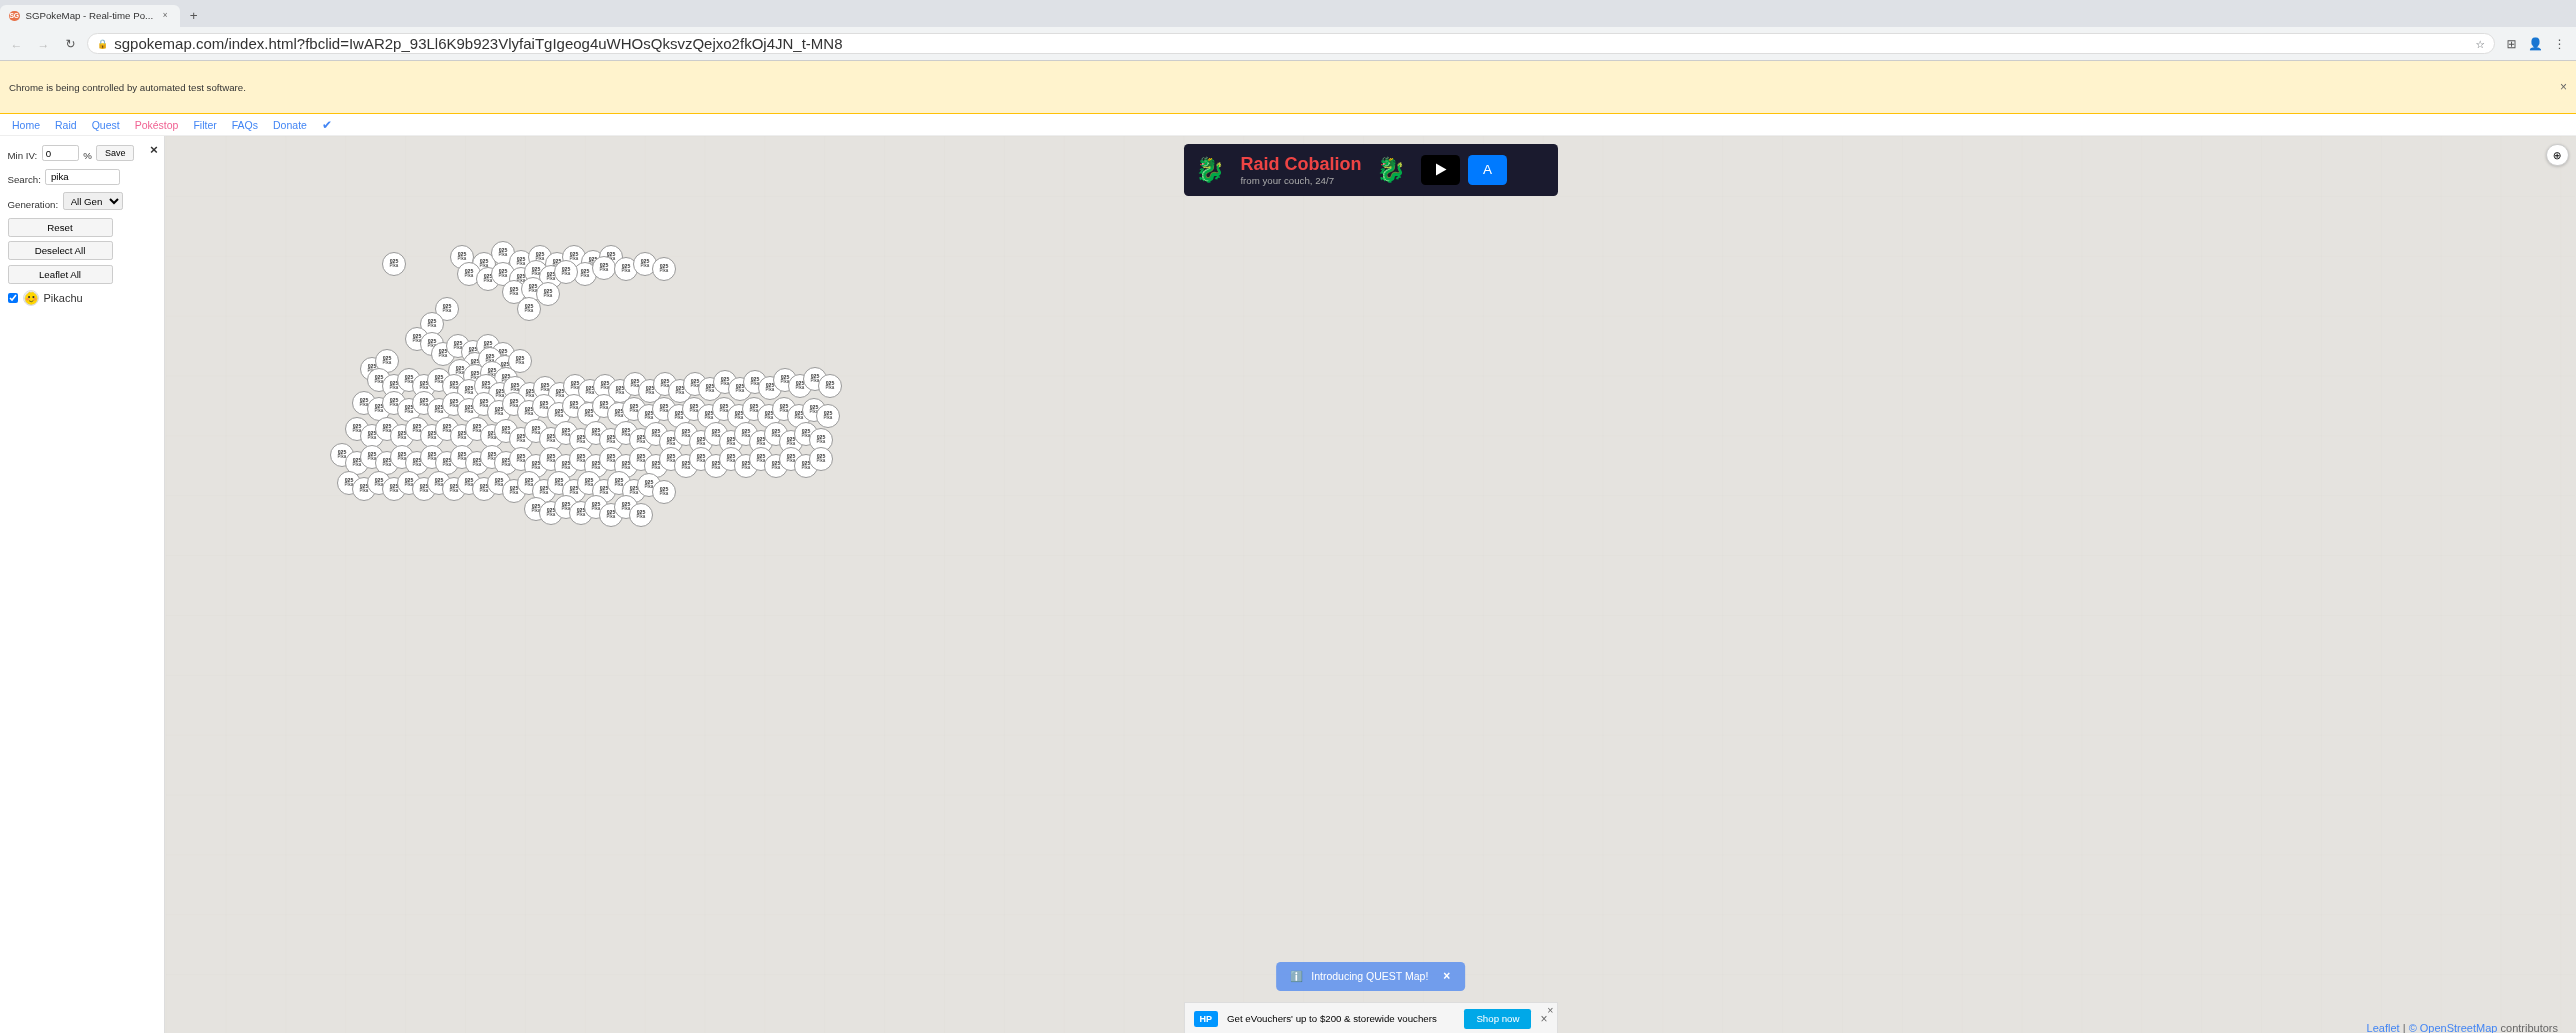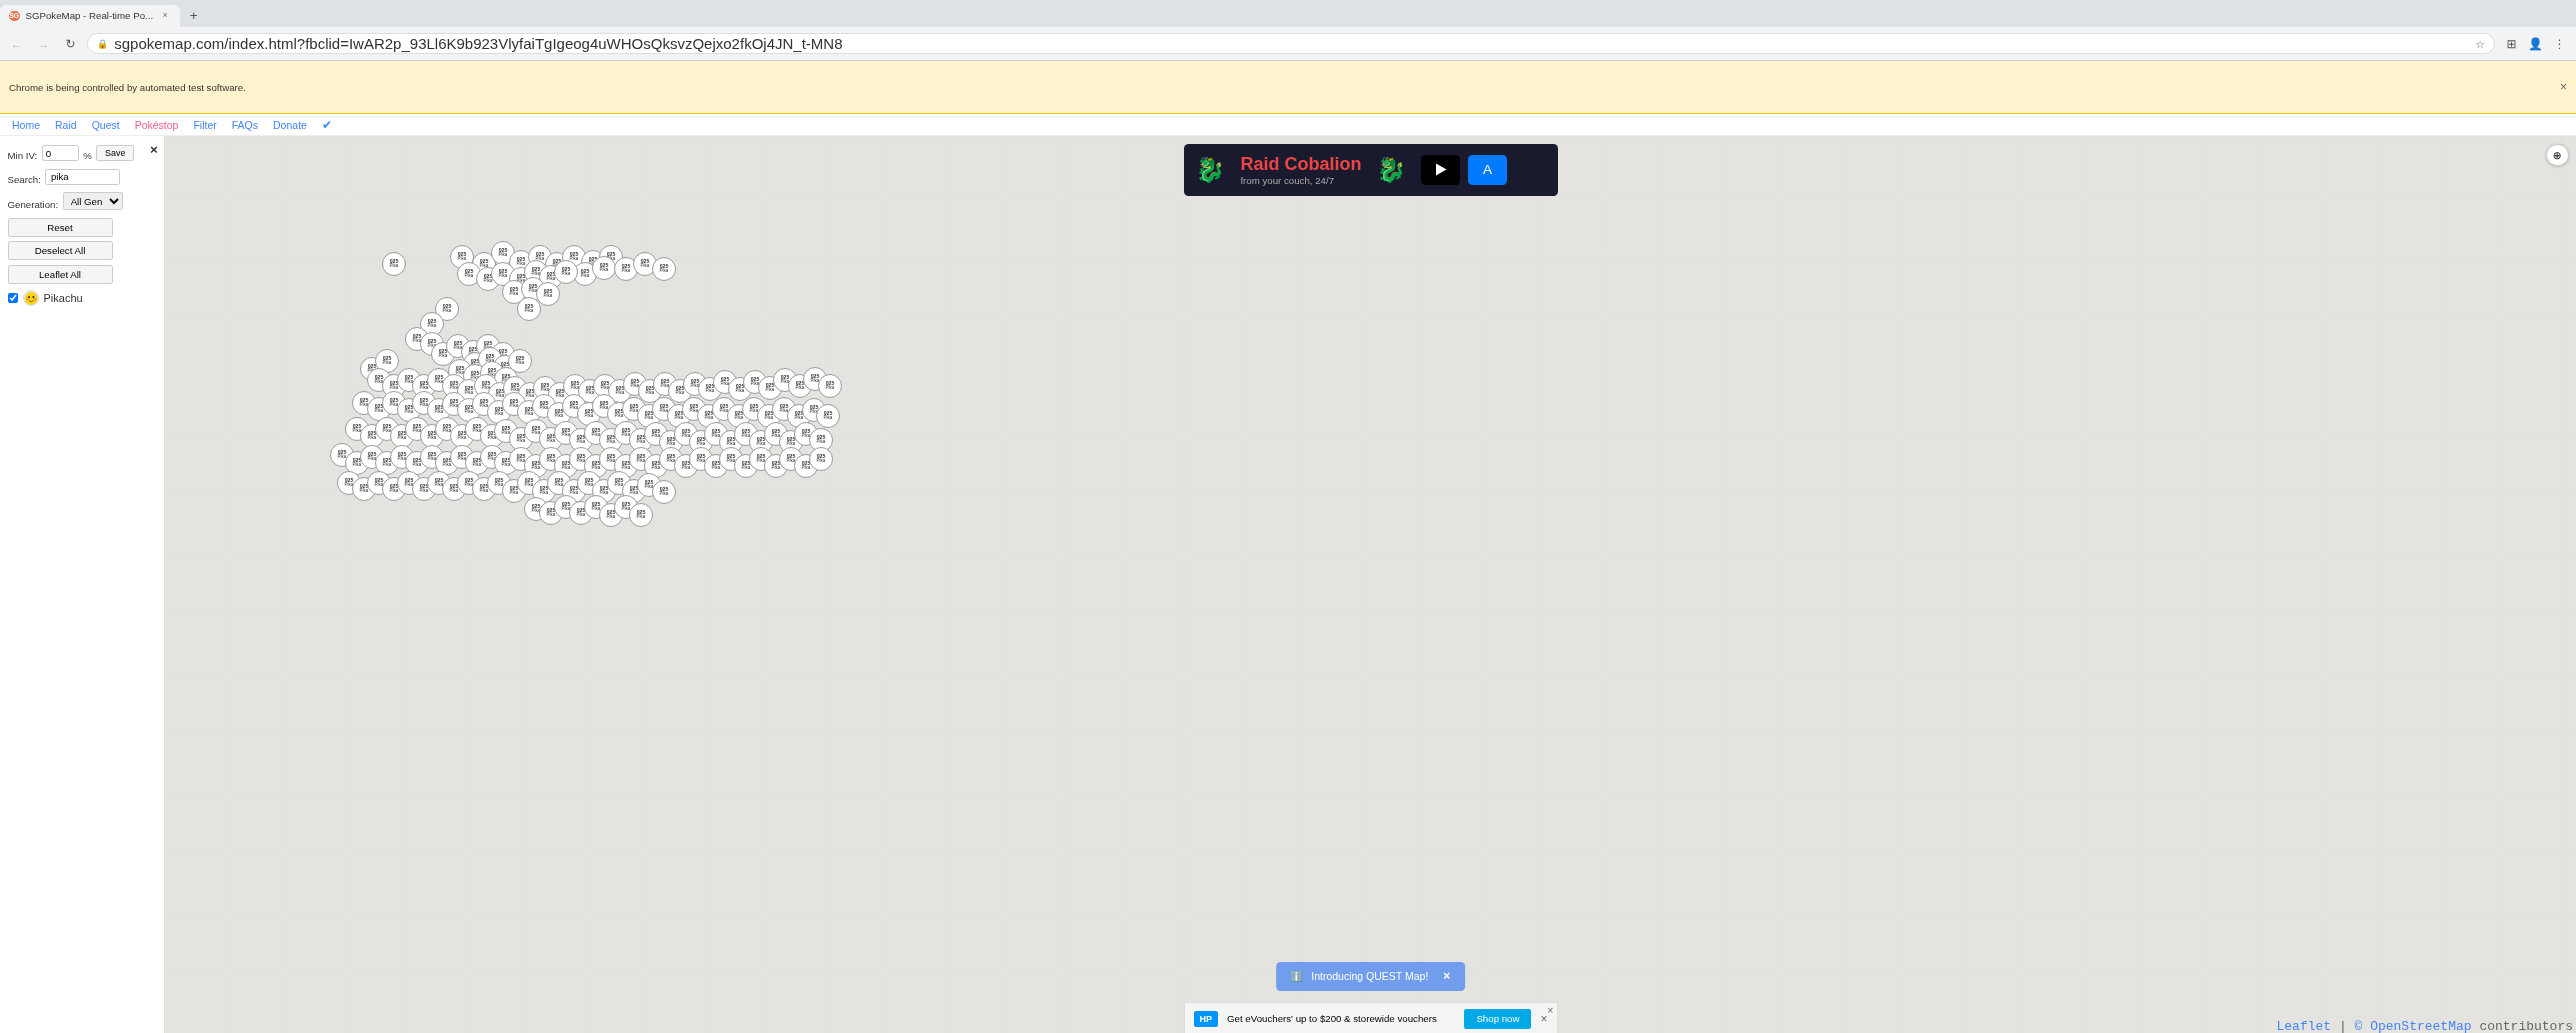--- a/index.html
+++ b/index.html
@@ -80,21 +80,21 @@
     
     .quest-notification { position: absolute; bottom: 45px; left: 50%; transform: translateX(-50%); background: rgba(100,149,237,0.9); color: white; border-radius: 4.5px; padding: 7.5px 15px; display: flex; align-items: center; gap: 7.5px; z-index: 300; font-size: 10.5px; }
     .quest-close { cursor: pointer; font-size: 12px; font-weight: bold; margin-left: 7.5px; }
 
     
     .bottom-ad { position: absolute; bottom: 0; left: 50%; transform: translateX(-50%); width: 374px; background: #fff; border: 0.7px solid #ddd; z-index: 200; }
     .bottom-ad-close { position: absolute; top: 1.5px; right: 3px; cursor: pointer; font-size: 10.5px; color: #666; }
     .bottom-ad-content { display: flex; align-items: center; padding: 6px 9px; gap: 9px; background: #f5f5f5; }
 
     
-    .leaflet-attr { position: absolute; bottom: 1.5px; right: 3px; font-size: 13px; color: #666; z-index: 150; font-family: Liberation Mono, monospace; }
+    .leaflet-attr { position: absolute; bottom: 1.5px; right: 18px; font-size: 11px; color: #666; z-index: 150; }
     .leaflet-attr a { color: #4285f4; text-decoration: none; }
 
     
     .compass { position: absolute; top: 7.5px; right: 7.5px; width: 22.5px; height: 22.5px; background: white; border: 0.7px solid #ccc; border-radius: 50%; display: flex; align-items: center; justify-content: center; font-size: 10.5px; cursor: pointer; z-index: 150; box-shadow: 0 0.7px 3px rgba(0,0,0,0.2); }
 
     
     .sidebar::-webkit-scrollbar { width: 4.5px; }
     .sidebar::-webkit-scrollbar-thumb { background: #ccc; border-radius: 2.2px; }
   </style>
 </head>

